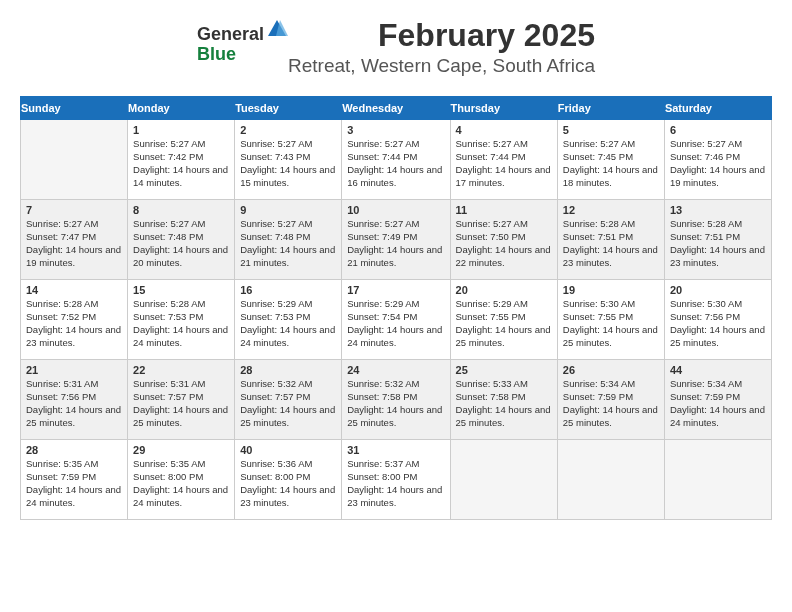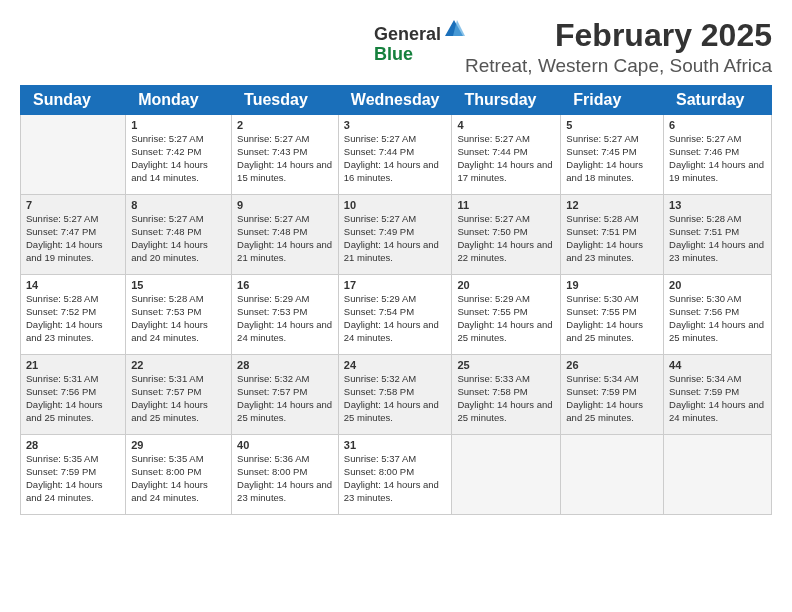--- a/index.html
+++ b/index.html
@@ -11,23 +11,23 @@
       overflow: hidden;
     }
     .page {
       width: 792px;
       min-height: 612px;
       padding: 18px 20px 10px 20px;
       background: #fff;
     }
     .header {
       display: flex;
-      justify-content: flex-end;
+      justify-content: center;
       align-items: flex-start;
-      margin-bottom: 8px;
+      margin-bottom: 19px;
     }
     .logo {
       display: flex;
       align-items: center;
     }
     .logo-text {
       font-size: 18px;
       font-weight: bold;
       color: #333;
       line-height: 1.1;
@@ -54,22 +54,22 @@
     }
     .calendar {
       width: 100%;
       border-collapse: collapse;
       font-size: 10px;
     }
     .calendar th {
       background: #1a6fba;
       color: #fff;
       text-align: left;
-      padding: 5px 12px;
-      font-size: 16px;
+      padding: 5px 0;
+      font-size: 11px;
       font-weight: bold;
       border: 1px solid #1a6fba;
     }
     .calendar td {
       vertical-align: top;
       padding: 4px 5px;
       border: 1px solid #ccc;
       width: 113px;
       height: 80px;
       background: #fff;

